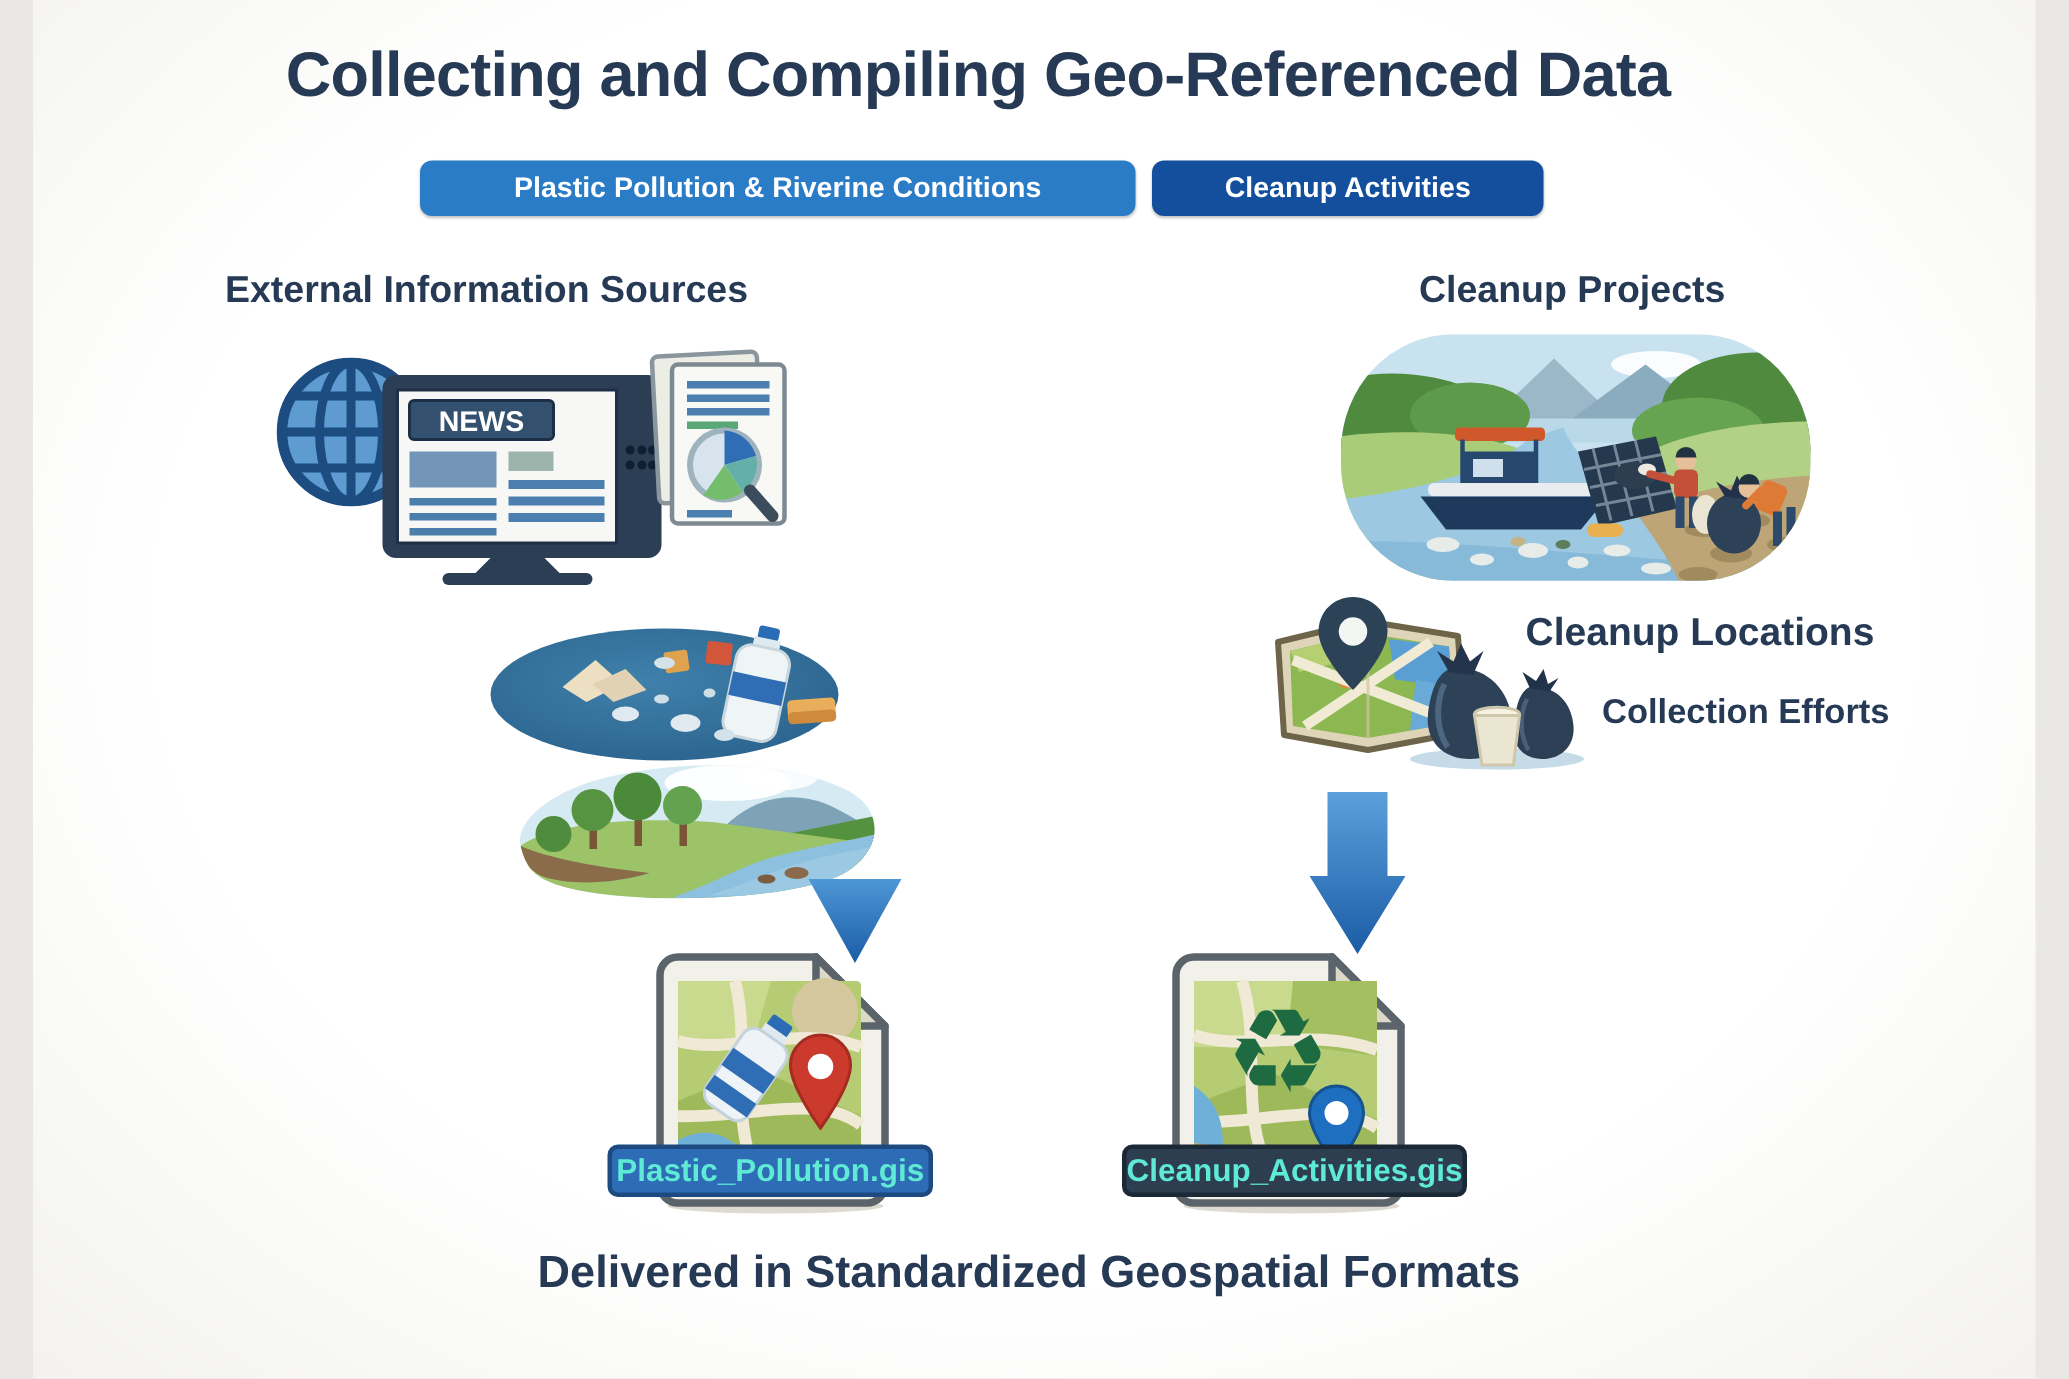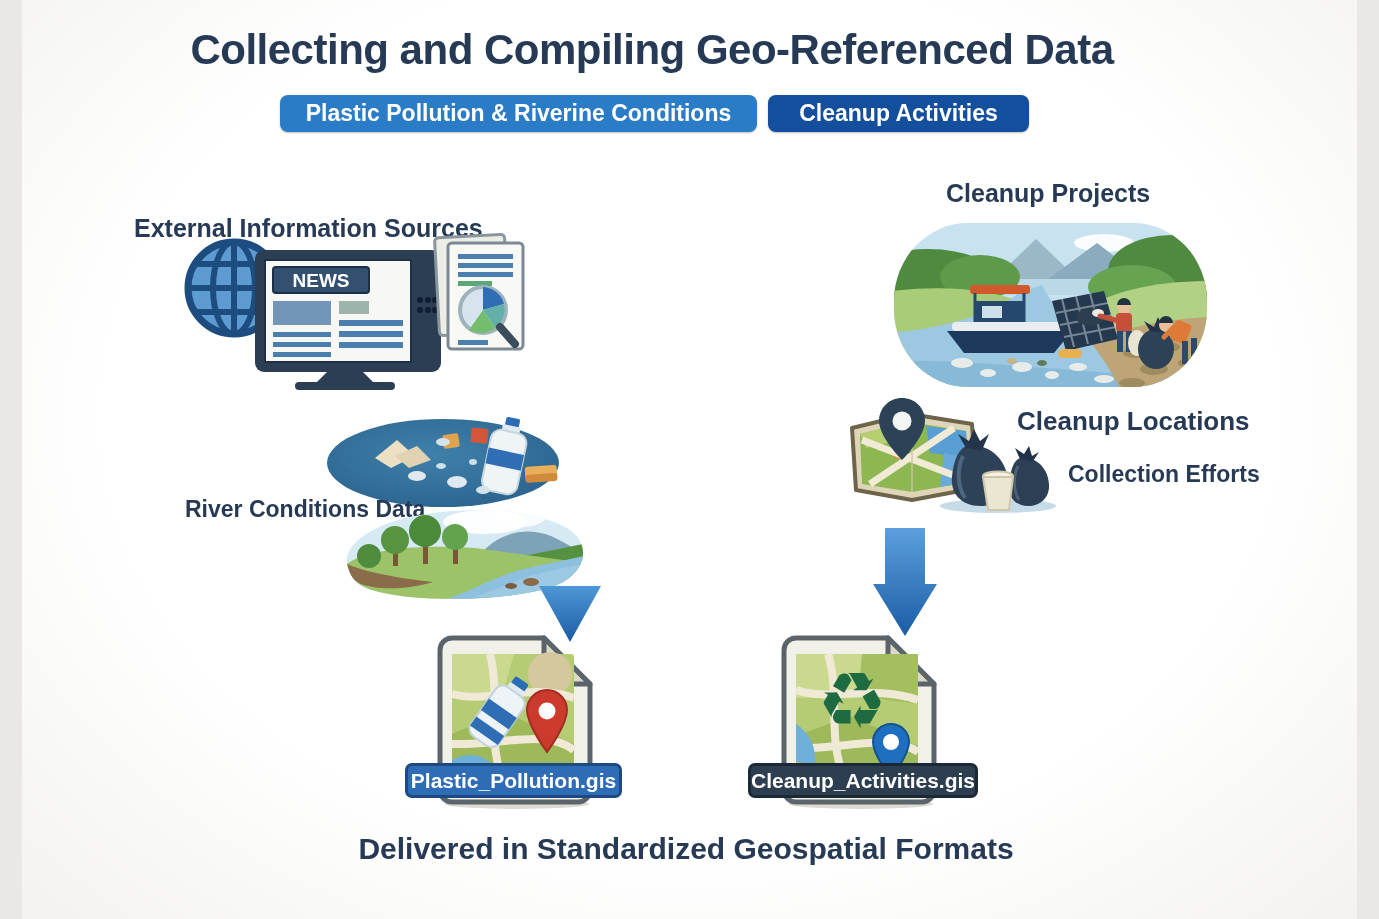--- a/index.html
+++ b/index.html
@@ -4,34 +4,34 @@
 <style>
   html,body{margin:0;padding:0;background:#e9e8e5;}
   .stage{
     position:relative;width:1335px;height:919px;margin:0 auto;overflow:hidden;
     background:radial-gradient(ellipse at 50% 45%, #ffffff 62%, #f3f2ee 100%);
     font-family:"Liberation Sans", sans-serif;
     color:var(--ink,#273a55);
   }
   .abs{position:absolute;}
   .title{top:26px;left:0;width:1260px;text-align:center;font-size:42px;font-weight:700;letter-spacing:-0.5px;}
-  .tag{top:95px;height:37px;border-radius:8px;display:flex;align-items:center;justify-content:center;
-       color:var(--tag-text,#fff);font-weight:700;font-size:23px;box-shadow:0 1px 2px rgba(0,0,0,.25);}
+  .tag{top:107px;height:37px;border-radius:8px;display:flex;align-items:center;justify-content:center;
+       color:var(--tag-text,#fff);font-weight:700;font-size:19px;box-shadow:0 1px 2px rgba(0,0,0,.25);}
   .tag-pollution{left:258px;width:477px;background:var(--tag-pollution-bg,#2b7cc6);}
   .tag-cleanup{left:746px;width:261px;background:var(--tag-cleanup-bg,#134f9d);}
   .heading{font-size:25px;font-weight:700;}
-  .h-left{left:112px;top:179px;margin-top:35px;}
+  .h-left{left:128px;top:179px;}
   .h-right{left:924px;top:179px;}
   .lbl{font-weight:700;}
   .lbl-plastic{left:163px;top:399px;font-size:23px;}
   .lbl-river{left:163px;top:496px;font-size:23px;}
   .lbl-locations{left:995px;top:406px;font-size:26px;}
   .lbl-efforts{left:1046px;top:461px;font-size:23px;}
   .banner{height:35px;border-radius:7px;display:flex;align-items:center;justify-content:center;
-          color:#ffffff;font-weight:700;font-size:21px;z-index:5;box-sizing:border-box;}
+          color:#5eead4;font-weight:700;font-size:21px;z-index:5;box-sizing:border-box;}
   .banner-left{left:383px;top:763px;width:217px;background:var(--banner-left-bg,#2e6db6);
                border:3px solid var(--banner-left-border,#1d4a80);}
   .banner-right{left:726px;top:763px;width:230px;background:var(--banner-right-bg,#2d3e50);
                 border:3px solid var(--banner-right-border,#1b2836);}
   .footer{top:832px;left:0;width:1252px;text-align:center;font-size:30px;font-weight:700;padding-left:38px;}
   svg{display:block;}
 </style>
 </head>
 <body>
 
@@ -128,21 +128,20 @@
       </g>
       <ellipse cx="92" cy="62" rx="9" ry="5" fill="#dfe9ef"></ellipse>
       <ellipse cx="118" cy="28" rx="7" ry="4" fill="#d4e2ea"></ellipse>
       <ellipse cx="132" cy="68" rx="10" ry="6" fill="#dfe9ef"></ellipse>
       <ellipse cx="158" cy="76" rx="7" ry="4" fill="#d4e2ea"></ellipse>
       <ellipse cx="116" cy="52" rx="5" ry="3" fill="#cfdfe8"></ellipse>
       <ellipse cx="148" cy="48" rx="4" ry="3" fill="#cfdfe8"></ellipse>
     </svg>
   </div>
 
-  <div class="abs lbl lbl-river">River Conditions Data</div>
 
   <div class="abs" style="left:313px;top:502px;width:258px;height:101px;">
     <svg width="258" height="101" viewBox="0 0 258 101">
       <defs>
         <clipPath id="rblob">
           <path d="M12,62 C8,44 36,22 80,14 C130,4 196,6 232,26 C254,39 254,64 228,80 C196,98 92,102 44,90 C20,84 16,76 12,62 Z"></path>
         </clipPath>
       </defs>
       <g clip-path="url(#rblob)">
         <rect width="258" height="101" fill="#d6eaf4"></rect>

